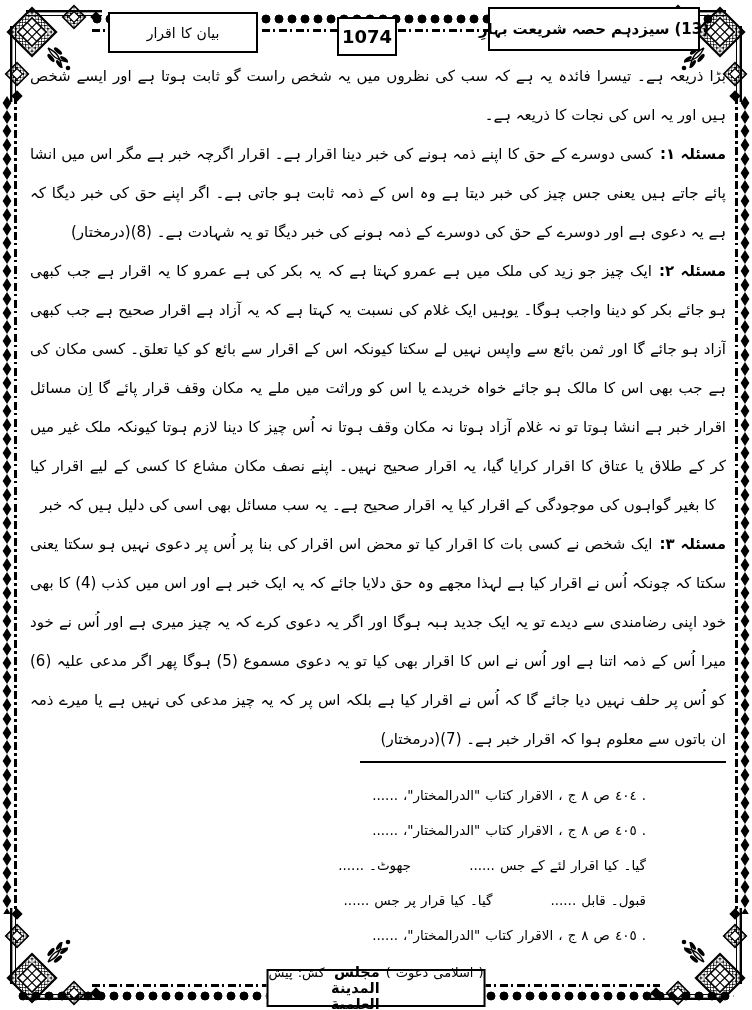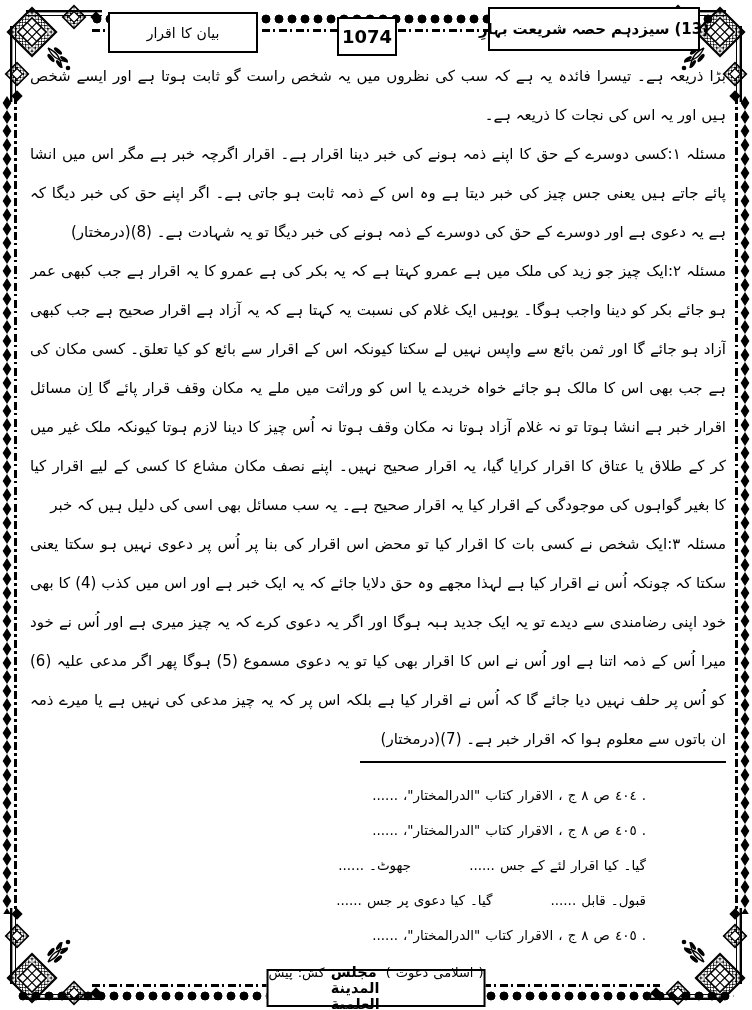--- a/index.html
+++ b/index.html
@@ -26,29 +26,29 @@
   .bot-beads{left:18px;right:18px;bottom:9px;}
   
   .hbox{position:absolute;z-index:4;background:#fff;border:2.5px solid #000;
         display:flex;align-items:center;justify-content:center;}
   .box-right{right:52px;top:7px;width:208px;height:40px;font-weight:bold;font-size:15px;}
   .box-center{left:337px;top:17px;width:56px;height:35px;font-size:18px;font-weight:bold;
               font-family:"DejaVu Sans",sans-serif;}
   .box-left{left:108px;top:12px;width:146px;height:37px;font-size:14px;}
   .box-footer{left:50%;transform:translateX(-50%);bottom:3px;height:34px;padding:0 0;font-size:13px;}
   
-  [data-words]{display:flex;direction:ltr;flex-wrap:nowrap;align-items:flex-start;gap:0 5px;white-space:nowrap;}
+  [data-words]{display:flex;direction:ltr;flex-wrap:nowrap;align-items:flex-end;gap:0 5px;white-space:nowrap;}
   [data-words] span{unicode-bidi:isolate;}
   .orgname{font-weight:bold;font-size:14.5px;flex-direction:column;}
   
   #bodytext{position:absolute;left:30px;right:26px;top:57px;direction:rtl;z-index:2;}
   .bl{height:39px;line-height:39px;font-size:15px;overflow:hidden;
       text-align:justify;text-align-last:justify;}
-  .bl.short{text-align:right;text-align-last:right;}
-  .masla{font-weight:normal;margin-left:0;font-size:15px;}
+  .bl.short{text-align:center;text-align-last:right;}
+  .masla{font-weight:bold;margin-left:7px;font-size:15px;}
   .fnsep{position:absolute;right:26px;top:761px;width:366px;height:2px;background:#000;z-index:2;}
   
   .fnrow{position:absolute;right:106px;height:32px;display:flex;direction:ltr;
          align-items:center;font-size:13.5px;z-index:2;}
   .fnspacer{width:58px;}
   .fn1{top:779px;} .fn2{top:814px;} .fn3{top:849px;} .fn4{top:884px;} .fn5{top:919px;}
 </style>
 </head>
 <body>
 
@@ -208,21 +208,21 @@
         <span dir="auto">اقرار</span>
         <span dir="auto">کیا</span>
         <span dir="auto">گیا۔</span>
       </div>
   </div>
   <div class="fnrow fn4">
     <div data-words="footnotes.fn4_left">
         <span dir="auto">......</span>
         <span dir="auto">جس</span>
         <span dir="auto">پر</span>
-        <span dir="auto">دعوی</span>
+        <span dir="auto">قرار</span>
         <span dir="auto">کیا</span>
         <span dir="auto">گیا۔</span>
       </div>
     <div class="fnspacer"></div>
     <div data-words="footnotes.fn4_right">
         <span dir="auto">......</span>
         <span dir="auto">قابل</span>
         <span dir="auto">قبول۔</span>
       </div>
   </div>

